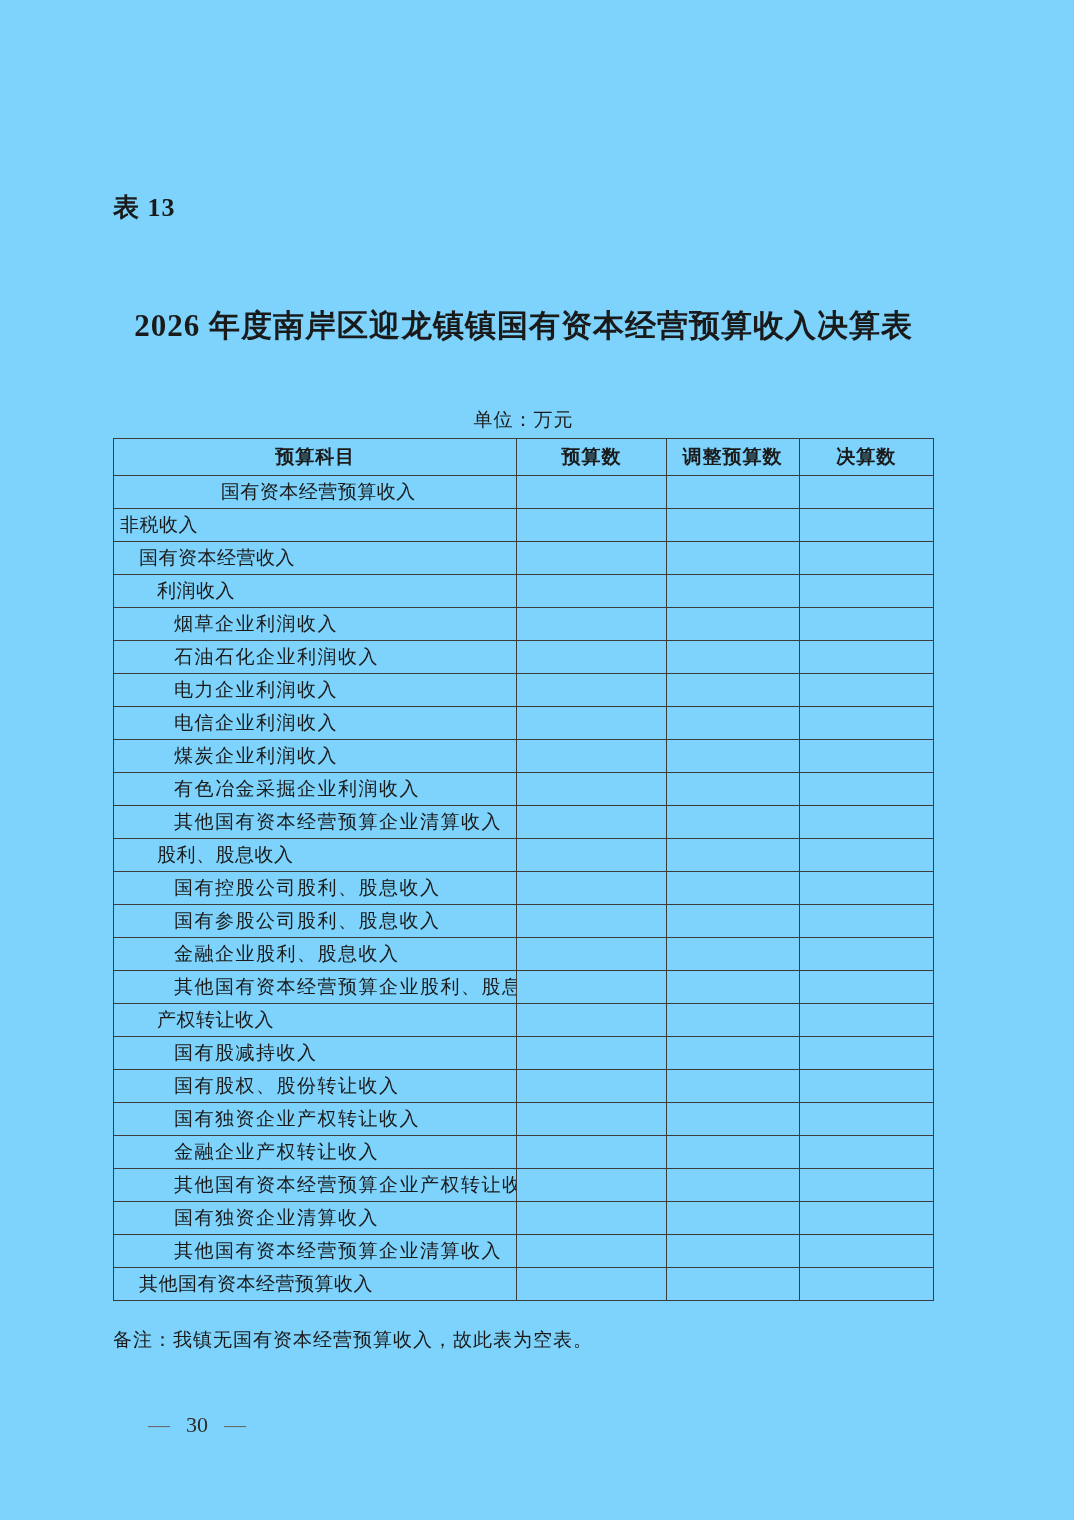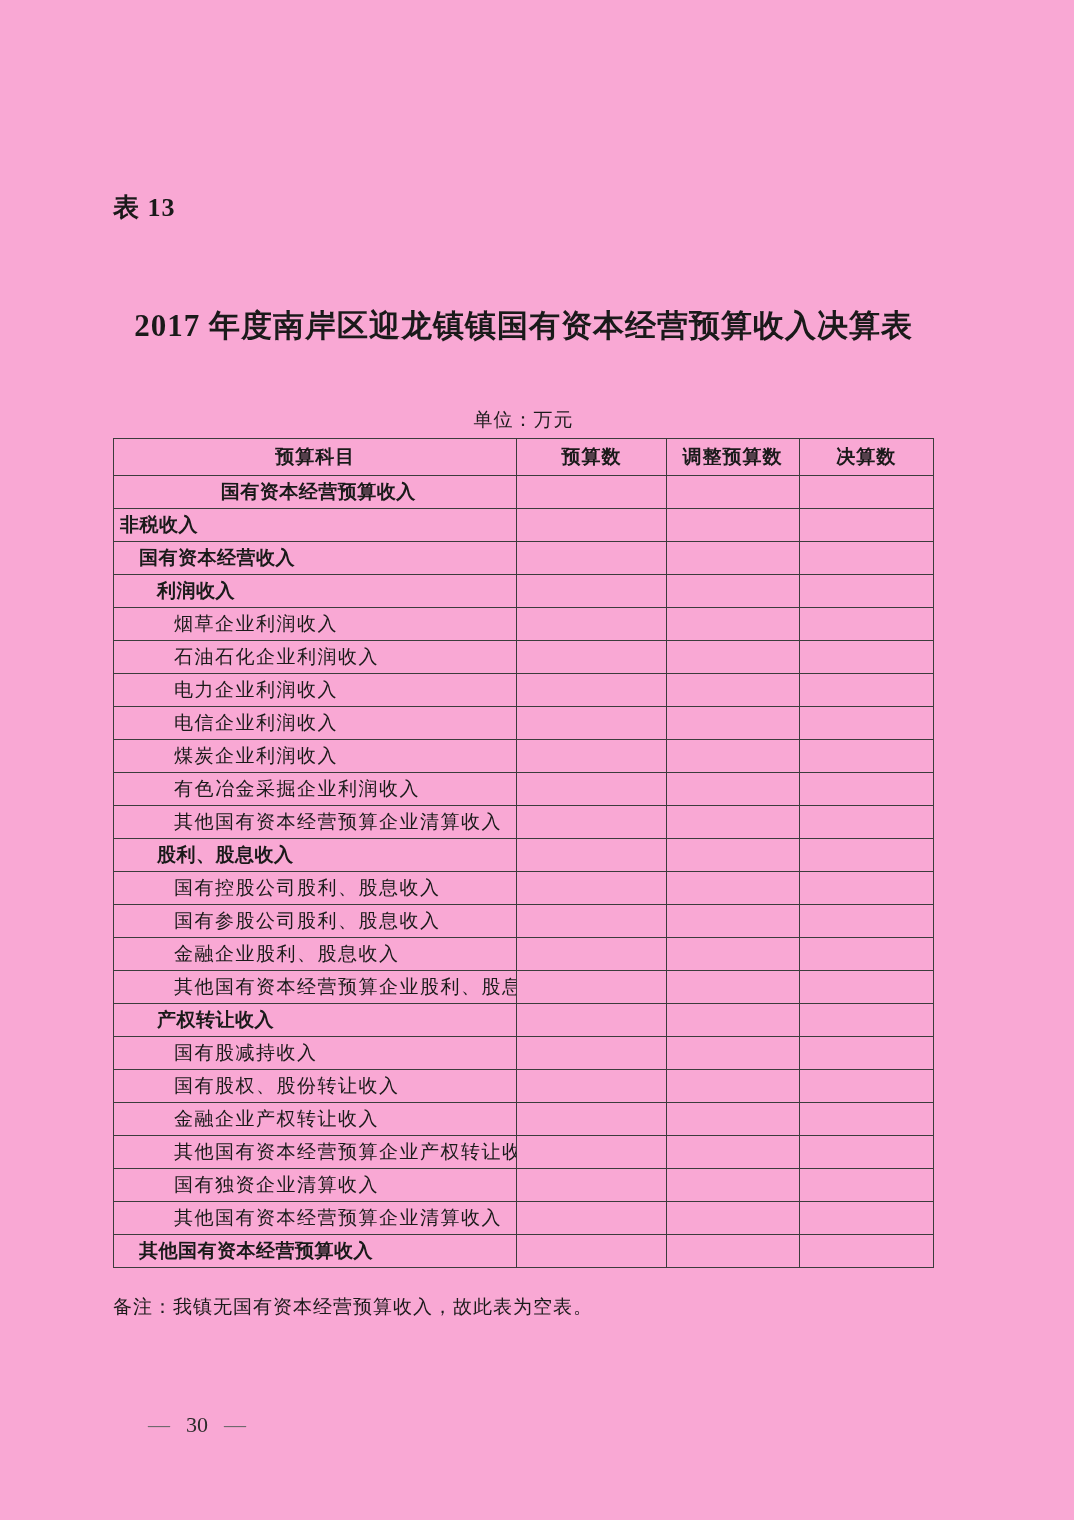--- a/index.html
+++ b/index.html
@@ -4,21 +4,21 @@
 <style>
   * { margin: 0; padding: 0; box-sizing: border-box; }
   html, body { background: #ffffff; }
   body {
     width: 1074px; height: 1520px;
     font-family: "Liberation Serif", "DejaVu Serif", serif;
     color: #1a1a1a;
     position: relative;
     overflow: hidden;
   }
-  .page { position: relative; width: 1074px; height: 1520px; background: #f9a8d4; }
+  .page { position: relative; width: 1074px; height: 1520px; background: #7dd3fc; }
   .content { position: absolute; left: 113px; top: 0; width: 821px; }
 
   .table-label {
     margin-top: 190px;
     font-size: 26px;
     font-weight: bold;
     letter-spacing: 1px;
   }
   .doc-title {
     margin-top: 80px;
@@ -49,21 +49,21 @@
     white-space: nowrap;
   }
   table.budget th {
     height: 37px;
     font-weight: bold;
     text-align: center;
     letter-spacing: 1px;
   }
   table.budget td { height: 33px; }
   td.subject { text-align: left; letter-spacing: 1.5px; }
-  td.subject.bold { font-weight: bold; letter-spacing: 0.5px; }
+  td.subject.bold { font-weight: normal; letter-spacing: 0.5px; }
   td.subject.center { text-align: center; }
   td.subject.indent-0 { padding-left: 6px; }
   td.subject.indent-1 { padding-left: 25px; }
   td.subject.indent-2 { padding-left: 43px; }
   td.subject.indent-3 { padding-left: 60px; }
   td.num { text-align: right; padding-right: 6px; }
 
   .note {
     margin-top: 26px;
     font-size: 19px;
@@ -83,21 +83,21 @@
   .page-number .pn { margin: 0 16px; color: #2b2b2b; }
 </style>
 </head>
 <body>
 
 <div class="page">
   <div class="content">
 
     <div class="table-label">表 13</div>
 
-    <h1 class="doc-title">2017 年度南岸区迎龙镇镇国有资本经营预算收入决算表</h1>
+    <h1 class="doc-title">2026 年度南岸区迎龙镇镇国有资本经营预算收入决算表</h1>
 
     <div class="unit-row">
       <span>单位：万元</span>
     </div>
 
     <table class="budget">
       <colgroup id="colgroup">
           <col style="width: 49.2%;">
           <col style="width: 18.2%;">
           <col style="width: 16.2%;">
@@ -220,20 +220,26 @@
             <td class="num"></td>
             <td class="num"></td>
           </tr>
           <tr>
             <td class="subject indent-3">国有股权、股份转让收入</td>
             <td class="num"></td>
             <td class="num"></td>
             <td class="num"></td>
           </tr>
           <tr>
+            <td class="subject indent-3">国有独资企业产权转让收入</td>
+            <td class="num"></td>
+            <td class="num"></td>
+            <td class="num"></td>
+          </tr>
+          <tr>
             <td class="subject indent-3">金融企业产权转让收入</td>
             <td class="num"></td>
             <td class="num"></td>
             <td class="num"></td>
           </tr>
           <tr>
             <td class="subject indent-3">其他国有资本经营预算企业产权转让收入</td>
             <td class="num"></td>
             <td class="num"></td>
             <td class="num"></td>

